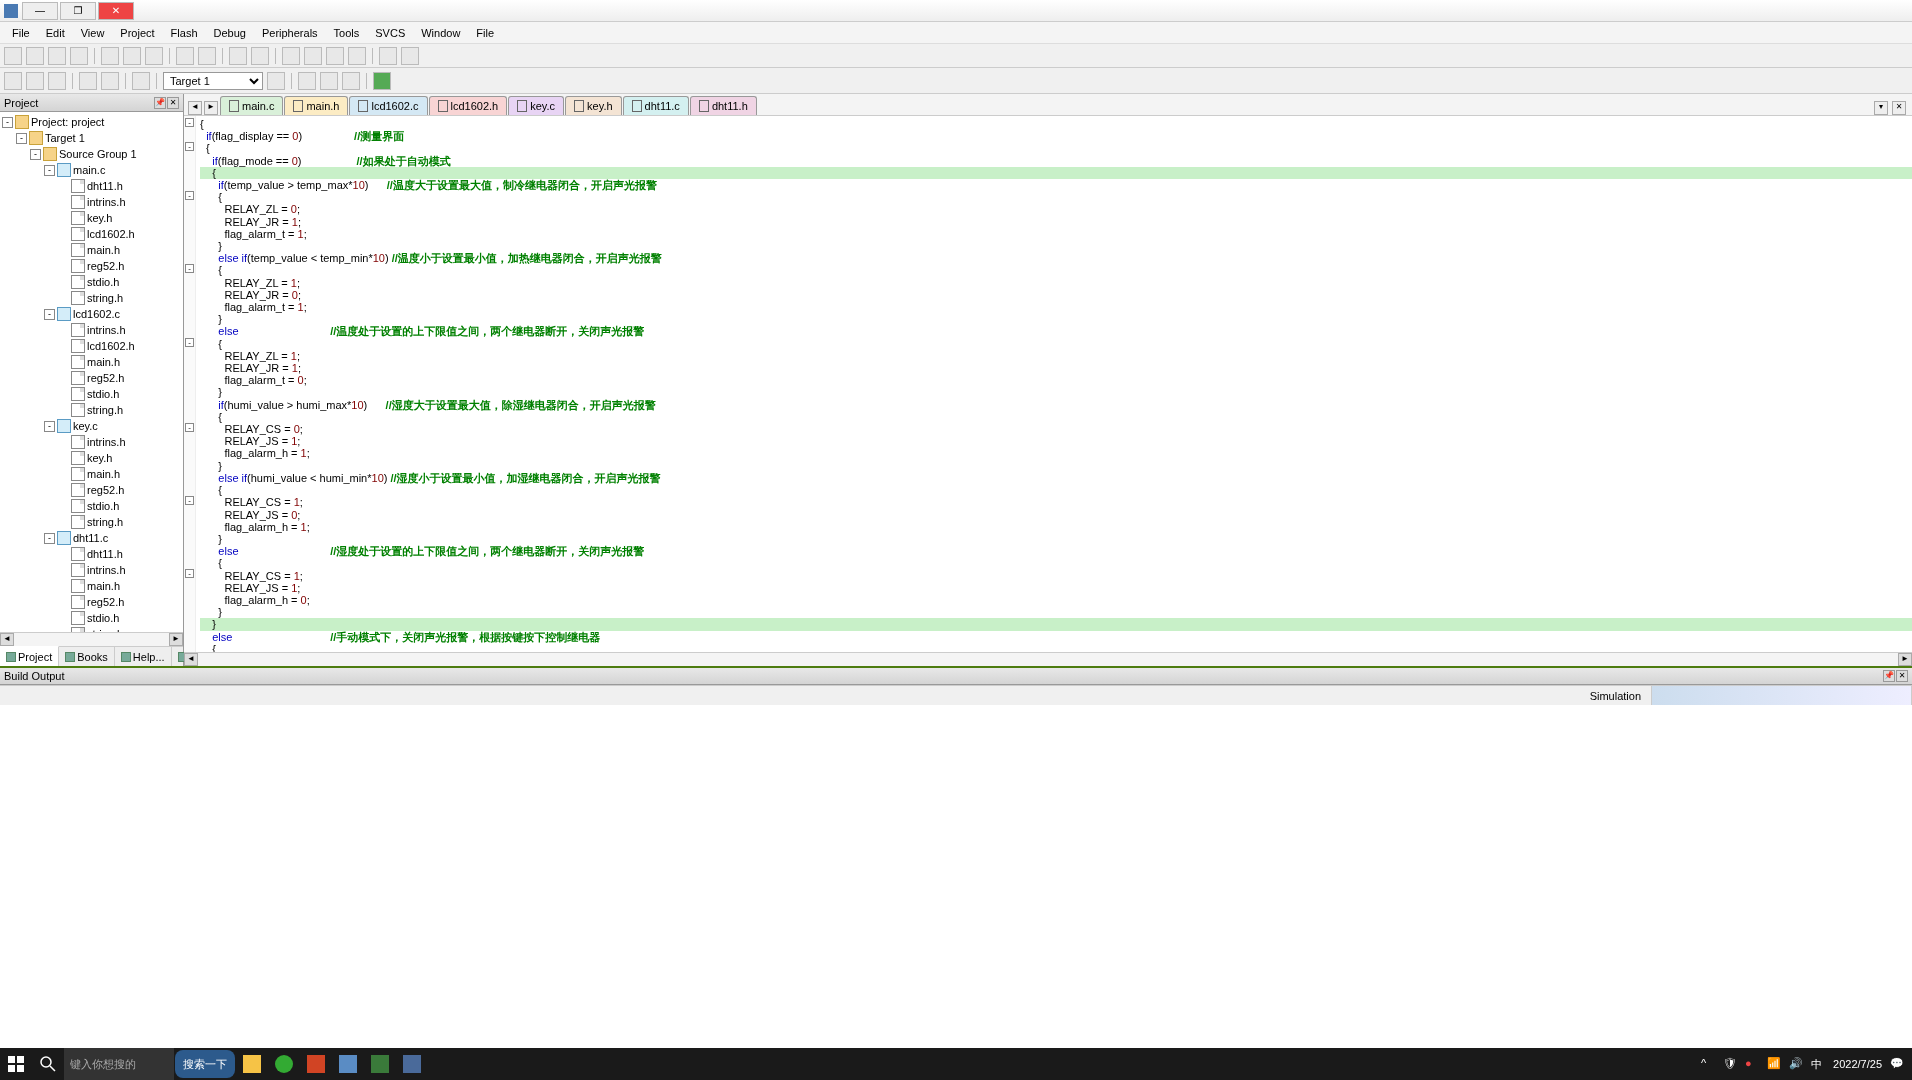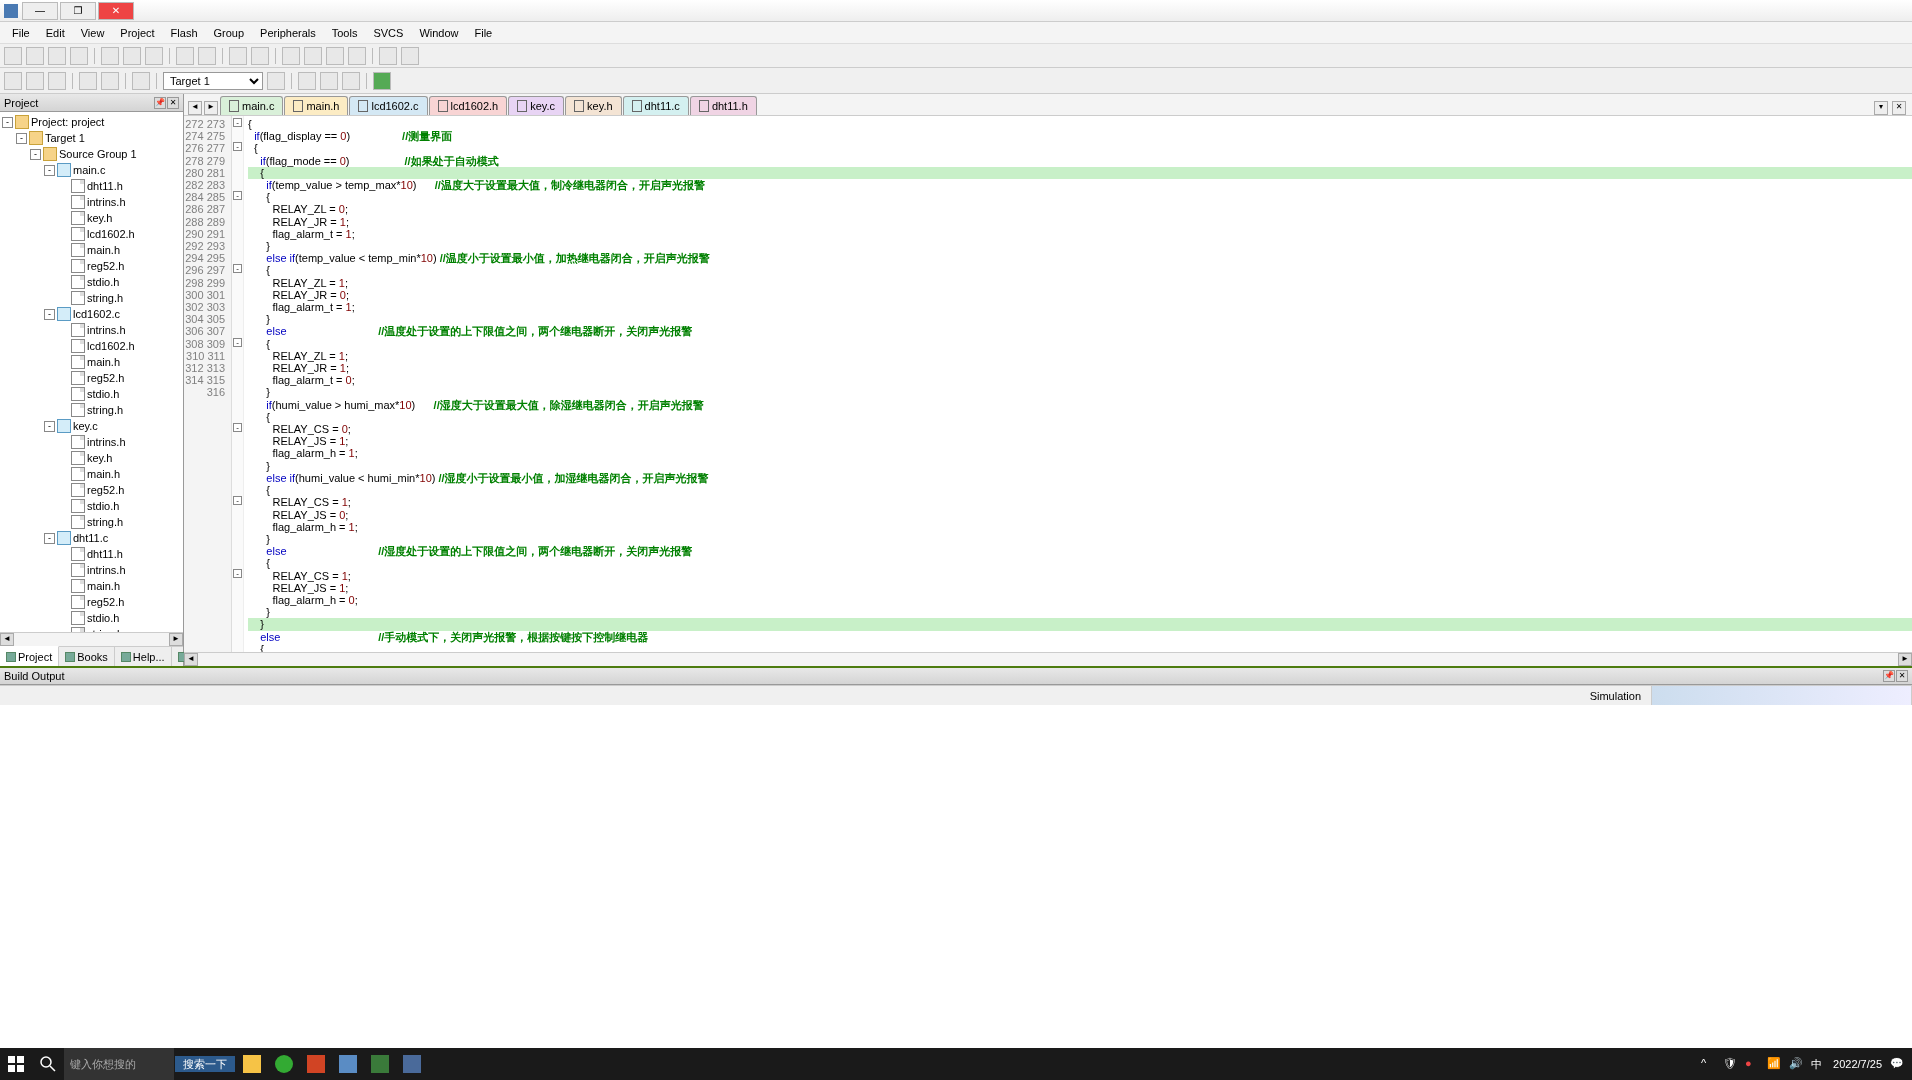--- a/index.html
+++ b/index.html
@@ -66,21 +66,21 @@
 .bo-header { height: 17px; background: linear-gradient(#e8e8e8,#d4d4d4); padding: 0 4px; font-size: 11px; display: flex; justify-content: space-between; align-items: center; border-bottom: 1px solid #999; }
 .bo-body { height: 80px; background: #fff; font-family: "Courier New", monospace; font-size: 11px; padding: 2px 4px; line-height: 12px; white-space: pre; overflow: hidden; }
 .bo-sel { background: #1060c0; color: #fff; }
 .statusbar { height: 20px; background: #f0f0f0; border-top: 1px solid #ccc; display: flex; align-items: center; font-size: 11px; }
 .sb-cell { padding: 0 10px; border-right: 1px solid #ccc; height: 100%; display: flex; align-items: center; }
 .sb-spacer { flex: 1; }
 .taskbar { position: absolute; bottom: 0; left: 0; right: 0; height: 32px; background: #1a1a1a; display: flex; align-items: center; }
 .tb-icon { width: 32px; height: 32px; display: flex; align-items: center; justify-content: center; cursor: pointer; }
 .tb-icon svg { width: 16px; height: 16px; }
 .tb-search { width: 110px; height: 32px; background: #333; color: #aaa; display: flex; align-items: center; padding: 4px 6px; font-size: 10px; }
-.tb-pill { height: 16px; padding: 0 8px; background: #2c5a8c; color: #fff; display: flex; align-items: center; font-size: 10px; margin: 0 1px; cursor: pointer; }
+.tb-pill { height: 28px; padding: 0 8px; background: #2c5a8c; color: #fff; display: flex; align-items: center; font-size: 10px; margin: 0 1px; cursor: pointer; border-radius: 8px; }
 .tb-app { width: 32px; height: 28px; display: flex; align-items: center; justify-content: center; cursor: pointer; }
 .tb-app-ico { width: 18px; height: 18px; }
 .tb-tray { margin-left: auto; display: flex; align-items: center; gap: 8px; padding-right: 8px; color: #fff; font-size: 10px; }
 .tray-icon { width: 14px; height: 14px; cursor: pointer; }
 .tb-clock { text-align: right; line-height: 11px; font-size: 10px; }
 </style>
 </head>
 <body>
 
 <div class="titlebar">
@@ -91,21 +91,21 @@
     <div class="winbtn close">✕</div>
   </div>
 </div>
 
 <div class="menubar" id="menubar">
     <div class="menu-item">File</div>
     <div class="menu-item">Edit</div>
     <div class="menu-item">View</div>
     <div class="menu-item">Project</div>
     <div class="menu-item">Flash</div>
-    <div class="menu-item">Group</div>
+    <div class="menu-item">Debug</div>
     <div class="menu-item">Peripherals</div>
     <div class="menu-item">Tools</div>
     <div class="menu-item">SVCS</div>
     <div class="menu-item">Window</div>
     <div class="menu-item">File</div>
   </div>
 
 <div class="toolbar1">
   <div class="tb-btn"></div>
   <div class="tb-btn"></div>
@@ -422,66 +422,20 @@
         <div class="etab c8">
           <span class="etab-ico"></span>
           <span>dht11.h</span>
         </div>
         <div class="etab-close-area">
           <div class="etab-nav">▾</div>
           <div class="etab-nav">✕</div>
         </div>
       </div>
     <div class="editor-body">
-      <div class="gutter" id="gutter">272
-273
-274
-275
-276
-277
-278
-279
-280
-281
-282
-283
-284
-285
-286
-287
-288
-289
-290
-291
-292
-293
-294
-295
-296
-297
-298
-299
-300
-301
-302
-303
-304
-305
-306
-307
-308
-309
-310
-311
-312
-313
-314
-315
-316
-</div>
       <div class="fold-col" id="foldcol">
           <div class="fold-mark" style="top: 2px;">-</div>
           <div class="fold-mark" style="top: 26.4px;">-</div>
           <div class="fold-mark" style="top: 75.2px;">-</div>
           <div class="fold-mark" style="top: 148.4px;">-</div>
           <div class="fold-mark" style="top: 221.6px;">-</div>
           <div class="fold-mark" style="top: 307px;">-</div>
           <div class="fold-mark" style="top: 380.2px;">-</div>
           <div class="fold-mark" style="top: 453.4px;">-</div>
         </div>

